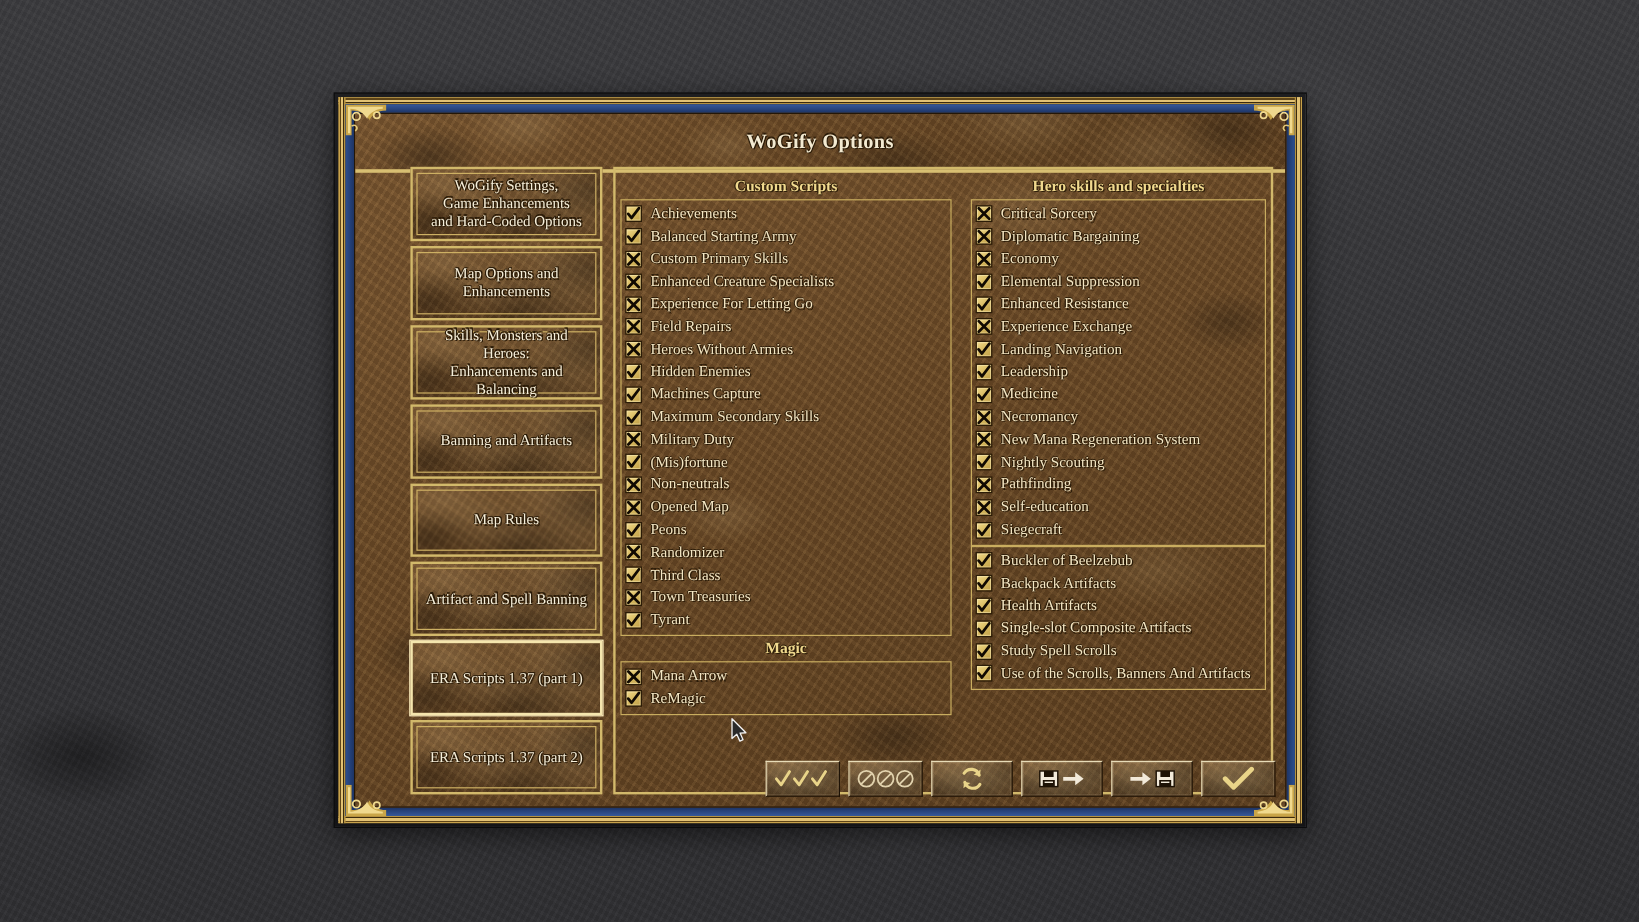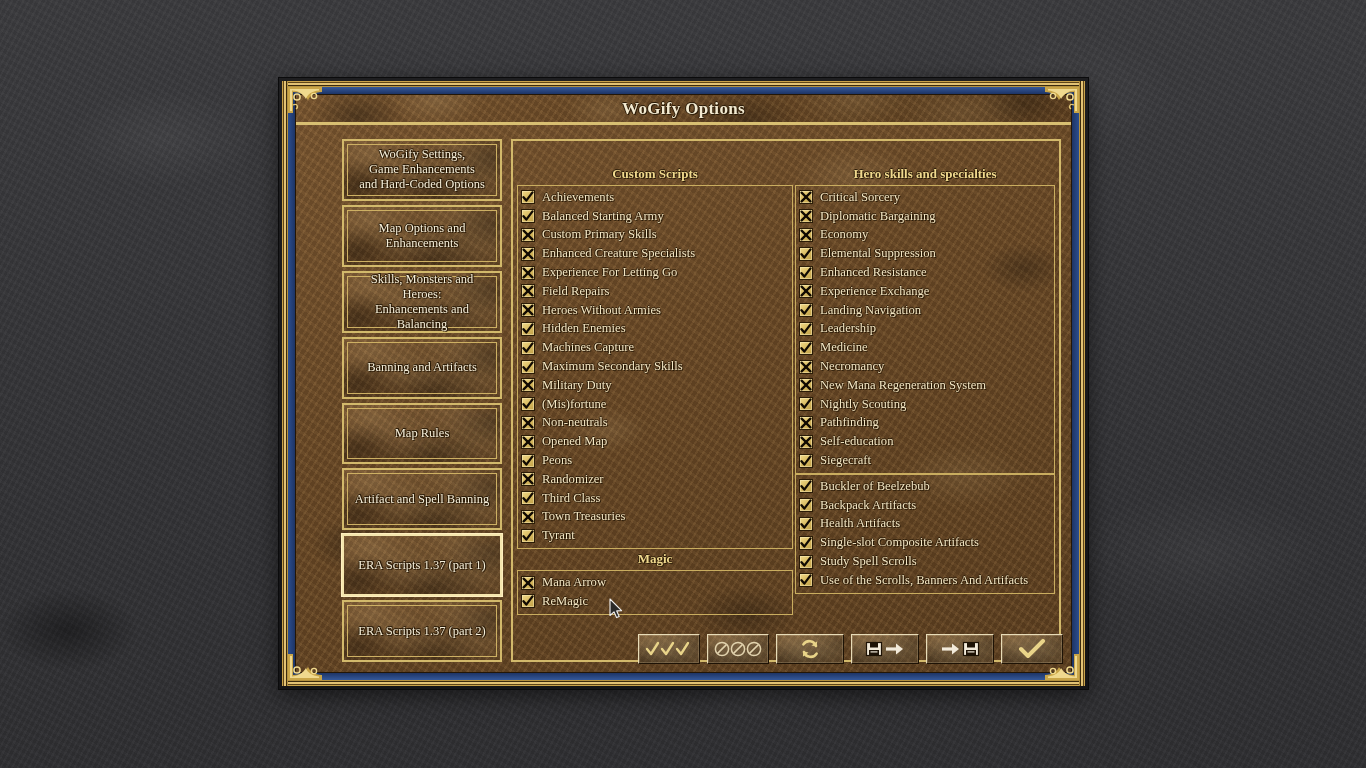--- a/index.html
+++ b/index.html
@@ -89,21 +89,21 @@
 
   
   #dialog-body {
     position: relative;
     width: 100%; height: 100%;
     border: 1px solid #231607;
     overflow: hidden;
   }
 
   #title-bar {
-    height: 30px;
+    height: 49px;
     display: flex; align-items: center; justify-content: center;
     border-bottom: 3px solid #d8bf72;
     position: relative;
   }
   #window-title {
     font-size: 17px; font-weight: bold; color: #f3ead1;
     letter-spacing: .3px;
     text-shadow: 1px 1px 0 #2a1b08, -1px 0 0 #2a1b08, 0 -1px 0 #2a1b08;
   }
 
@@ -148,22 +148,22 @@
     padding: 0 8px;
     text-shadow: 1px 1px 0 #2a1b08, -1px 0 0 #2a1b08, 0 -1px 0 #2a1b08, 1px -1px 0 #2a1b08;
     position: relative; z-index: 2;
   }
 
   
   #panels {
     flex: 1;
     border: 2px solid #d2b96b;
     display: flex;
-    padding: 23px 4px 4px 4px;
-    gap: 2px;
+    padding: 4px 4px 4px 4px;
+    gap: 16px;
     position: relative;
   }
   .column { display: flex; flex-direction: column; gap: 0; }
   .col-left  { width: 276px; flex: none; }
   .col-right { flex: 1; }
 
   .group-title {
     text-align: center;
     font-size: 13px; font-weight: bold; color: #f0d98e;
     padding: 2px 0 3px 0;

